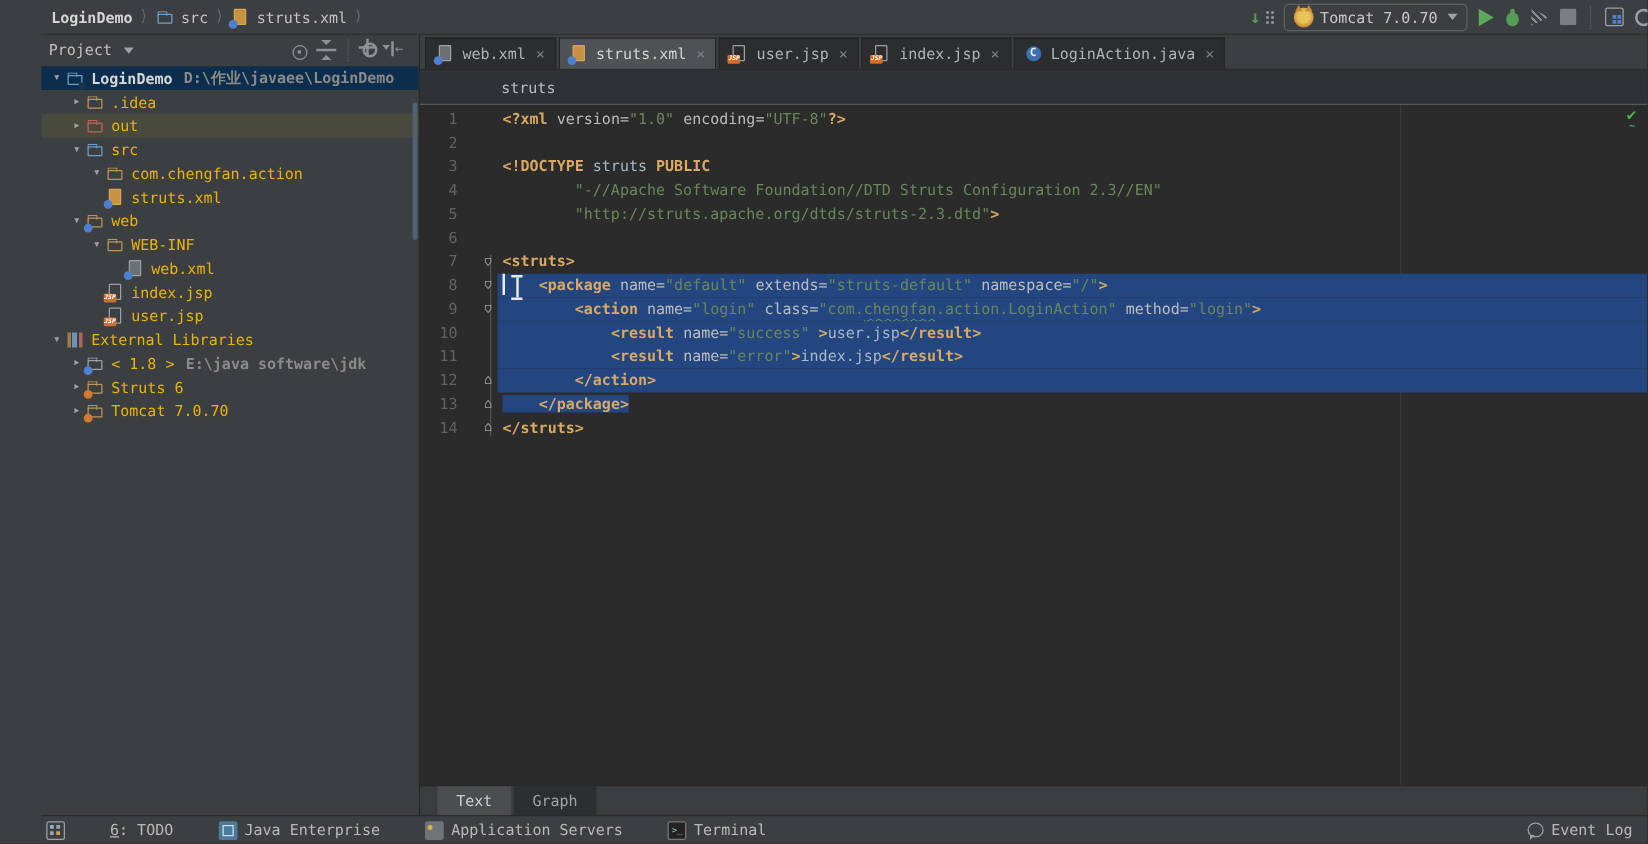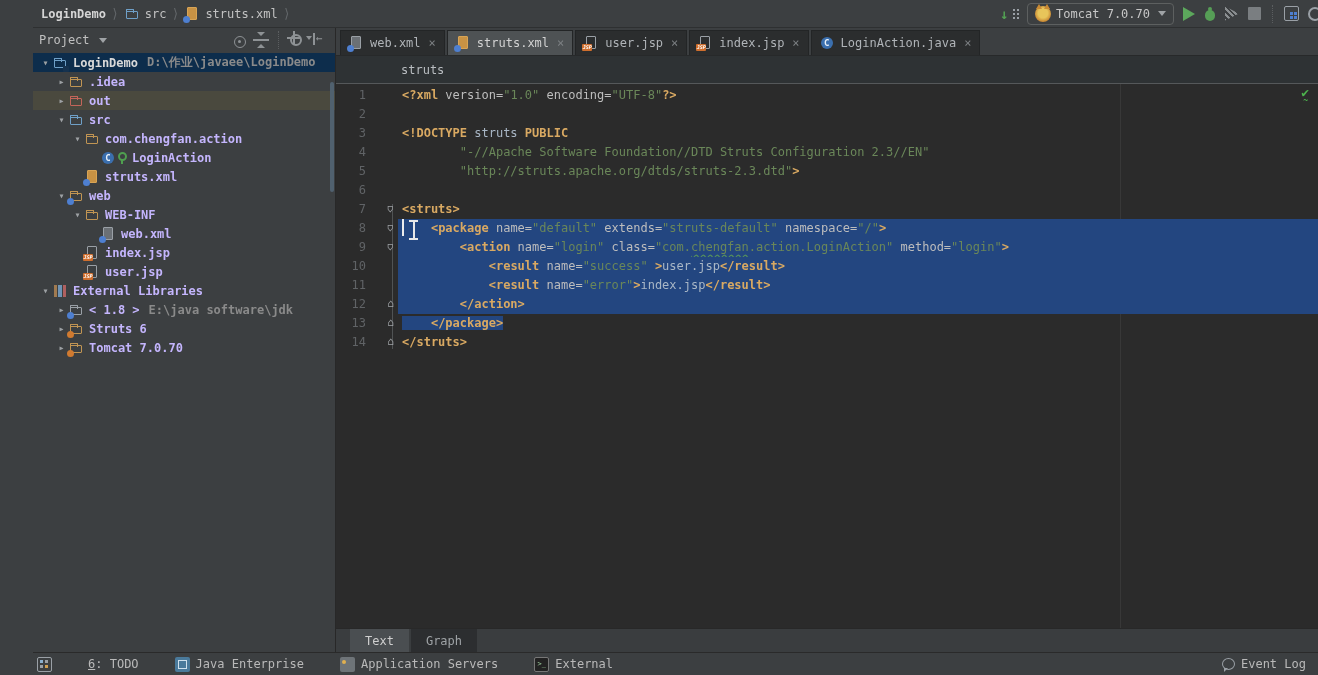--- a/index.html
+++ b/index.html
@@ -27,21 +27,21 @@
     display:flex; flex-direction:column; position:relative; }
   .panel-header { height:24px; flex:none; display:flex; align-items:center; padding:0 6px 0 6px; gap:6px; }
   .panel-title { color:#c0c0c0; }
   .panel-sp { flex:1; }
   .ph-ic { width:18px; height:18px; position:relative; cursor:pointer; opacity:.85; }
   .tree { flex:1; overflow:hidden; padding-top:1px; position:relative; }
   .tree-row { height:19px; display:flex; align-items:center; white-space:nowrap; cursor:pointer; }
   .tree-row.selected { background:var(--treeSel,#0d2d4c); }
   .tree-row.highlighted { background:var(--treeHi,#4a493e); }
   .tw-arrow { width:13px; flex:none; text-align:center; color:#9da1a4; font-size:10px; }
-  .tree-lbl { margin-left:5px; color:#c4b5fd;font-weight:bold; }
+  .tree-lbl { margin-left:5px; color:#eab308; }
   .tree-lbl.bold { font-weight:bold; color:#d8d8d8; }
   .tree-path { margin-left:9px; color:#8a8a8a;font-weight:bold; }
   .panel-scrollbar { position:absolute; right:1px; top:54px; width:4px; height:110px;
     background:#50616f; border-radius:2px; }
 
   .editor-col { flex:1; display:flex; flex-direction:column; min-width:0; background:var(--editorBg,#2b2b2b); }
 
   
   .tab-strip { height:28px; flex:none; background:var(--panelBg,#3c3f41); display:flex; align-items:flex-end;
     padding-left:4px; border-bottom:1px solid #27292a; }
@@ -259,26 +259,20 @@
           <div class="tree-row" style="padding-left: 22px;">
             <span class="tw-arrow">▾</span>
             <span class="icn fld fc-blue"></span>
             <span class="tree-lbl">src</span>
           </div>
           <div class="tree-row" style="padding-left: 38px;">
             <span class="tw-arrow">▾</span>
             <span class="icn fld fc-tan"></span>
             <span class="tree-lbl">com.chengfan.action</span>
           </div>
-          <div class="tree-row" style="padding-left: 54px;">
-            <span class="tw-arrow"></span>
-            <span class="icn cls"></span>
-            <span class="icn key"></span>
-            <span class="tree-lbl">LoginAction</span>
-          </div>
           <div class="tree-row" style="padding-left: 38px;">
             <span class="tw-arrow"></span>
             <span class="icn fil orange">
               <i class="dot blue bl"></i>
             </span>
             <span class="tree-lbl">struts.xml</span>
           </div>
           <div class="tree-row" style="padding-left: 22px;">
             <span class="tw-arrow">▾</span>
             <span class="icn fld fc-tan">
@@ -422,21 +416,21 @@
       <span class="sb-item">
         <span class="sb-ic sb-javaee"></span>
         <span>Java Enterprise</span>
       </span>
       <span class="sb-item">
         <span class="sb-ic sb-appserv"></span>
         <span>Application Servers</span>
       </span>
       <span class="sb-item">
         <span class="sb-ic sb-terminal">&gt;_</span>
-        <span>External</span>
+        <span>Terminal</span>
       </span>
       <span class="sb-right">
         <span class="sb-ic sb-bubble"></span>
         <span>Event Log</span>
       </span>
     </div>
 
 </div>
 
 </body></html>

